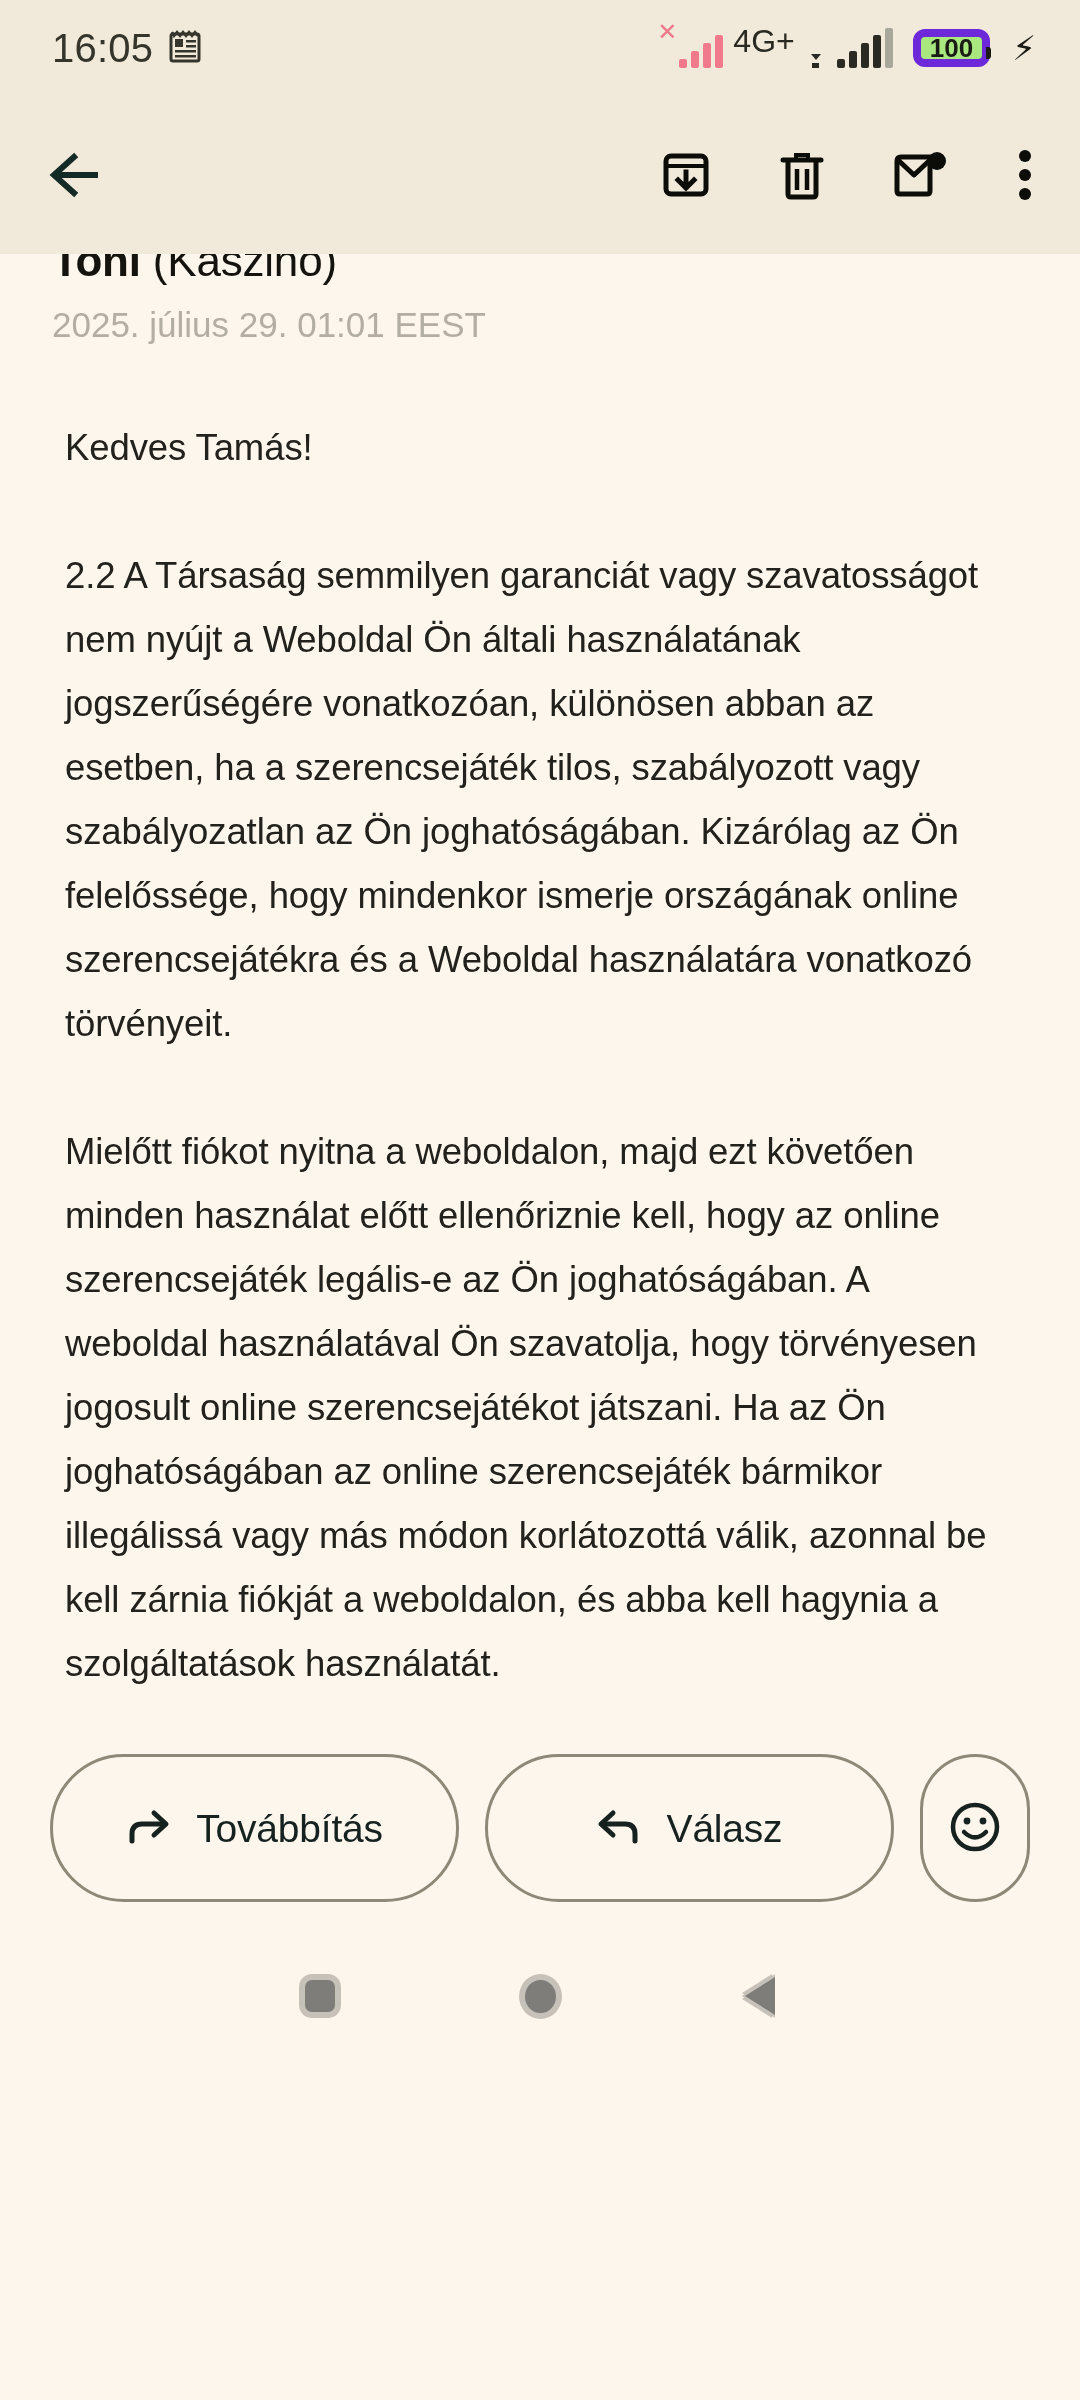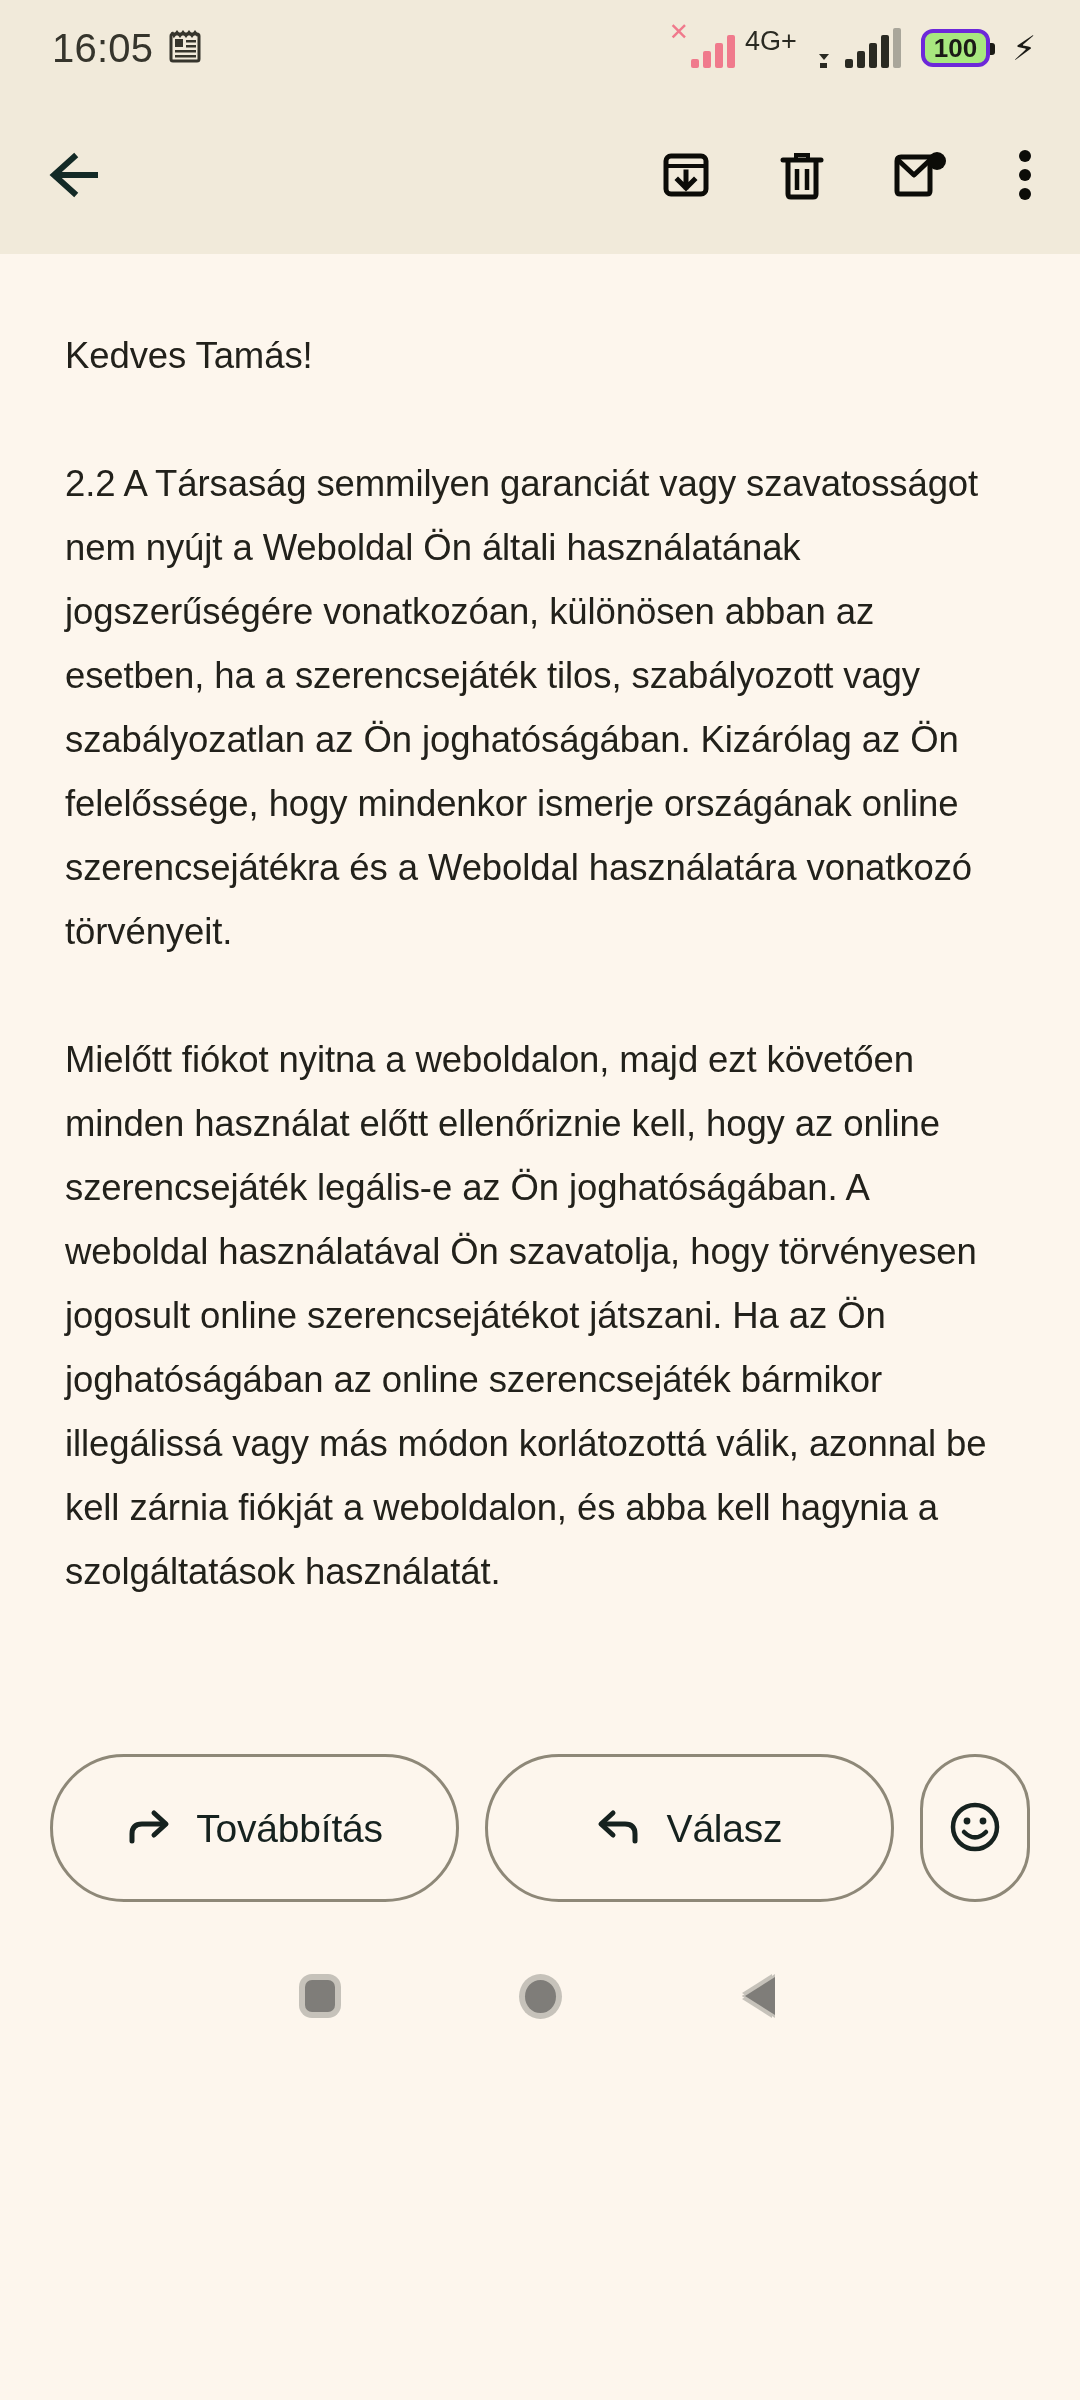--- a/index.html
+++ b/index.html
@@ -49,24 +49,24 @@
     color: #36352c;
     line-height: 1;
   }
   .notes-icon { display: block; }
   .status-right {
     display: flex;
     align-items: center;
     gap: 14px;
   }
   .net-label {
-    font-size: 27px;
+    font-size: 32px;
     color: #2a2a22;
     line-height: 1;
-    margin: 0 8px 14px -4px;
+    margin: 0 2px 14px -4px;
   }
   .sig-group { display: flex; align-items: flex-end; gap: 4px; height: 40px; }
   .bar { width: 8px; border-radius: 2px; }
   .sig-red .bar { background: #f07a8c; }
   .sig-dark .bar { background: #2a2a22; }
   .bar.b1 { height: 9px; }
   .bar.b2 { height: 17px; }
   .bar.b3 { height: 25px; }
   .bar.b4 { height: 33px; }
   .bar.b5 { height: 40px; background: #a9a69a; }
@@ -95,21 +95,21 @@
   .sim2-dots i.tri {
     width: 0; height: 0;
     background: none;
     border-left: 5px solid transparent;
     border-right: 5px solid transparent;
     border-top: 6px solid #2a2a22;
   }
   .battery {
     display: flex;
     align-items: center;
-    border: 4px solid #6d28d9;
+    border: 8px solid #6d28d9;
     border-radius: 12px;
     height: 38px;
     padding: 0 9px;
     background: #a8e87f;
     margin-left: 6px;
     position: relative;
   }
   .battery::after {
     content: "";
     position: absolute;
@@ -351,20 +351,24 @@
         <svg width="18" height="54" viewBox="0 0 18 54">
           <circle cx="9" cy="8" r="6" fill="#0c0c08"></circle>
           <circle cx="9" cy="27" r="6" fill="#0c0c08"></circle>
           <circle cx="9" cy="46" r="6" fill="#0c0c08"></circle>
         </svg>
       </button>
     </div>
   </div>
 
   <div class="message">
+    <div class="sender-block">
+      <div class="sender-name"><span>Toni</span> <span class="plain">(Kaszinó)</span></div>
+      <div class="sender-date">2025. július 29. 01:01 EEST</div>
+    </div>
 
     <div class="body-text">
       <p>Kedves Tamás!</p>
       <p>2.2 A Társaság semmilyen garanciát vagy szavatosságot nem nyújt a Weboldal Ön általi használatának jogszerűségére vonatkozóan, különösen abban az esetben, ha a szerencsejáték tilos, szabályozott vagy szabályozatlan az Ön joghatóságában. Kizárólag az Ön felelőssége, hogy mindenkor ismerje országának online szerencsejátékra és a Weboldal használatára vonatkozó törvényeit.</p>
       <p>Mielőtt fiókot nyitna a weboldalon, majd ezt követően minden használat előtt ellenőriznie kell, hogy az online szerencsejáték legális-e az Ön joghatóságában. A weboldal használatával Ön szavatolja, hogy törvényesen jogosult online szerencsejátékot játszani. Ha az Ön joghatóságában az online szerencsejáték bármikor illegálissá vagy más módon korlátozottá válik, azonnal be kell zárnia fiókját a weboldalon, és abba kell hagynia a szolgáltatások használatát.</p>
     </div>
   </div>
 
   <div class="actions">
     <button class="pill">

